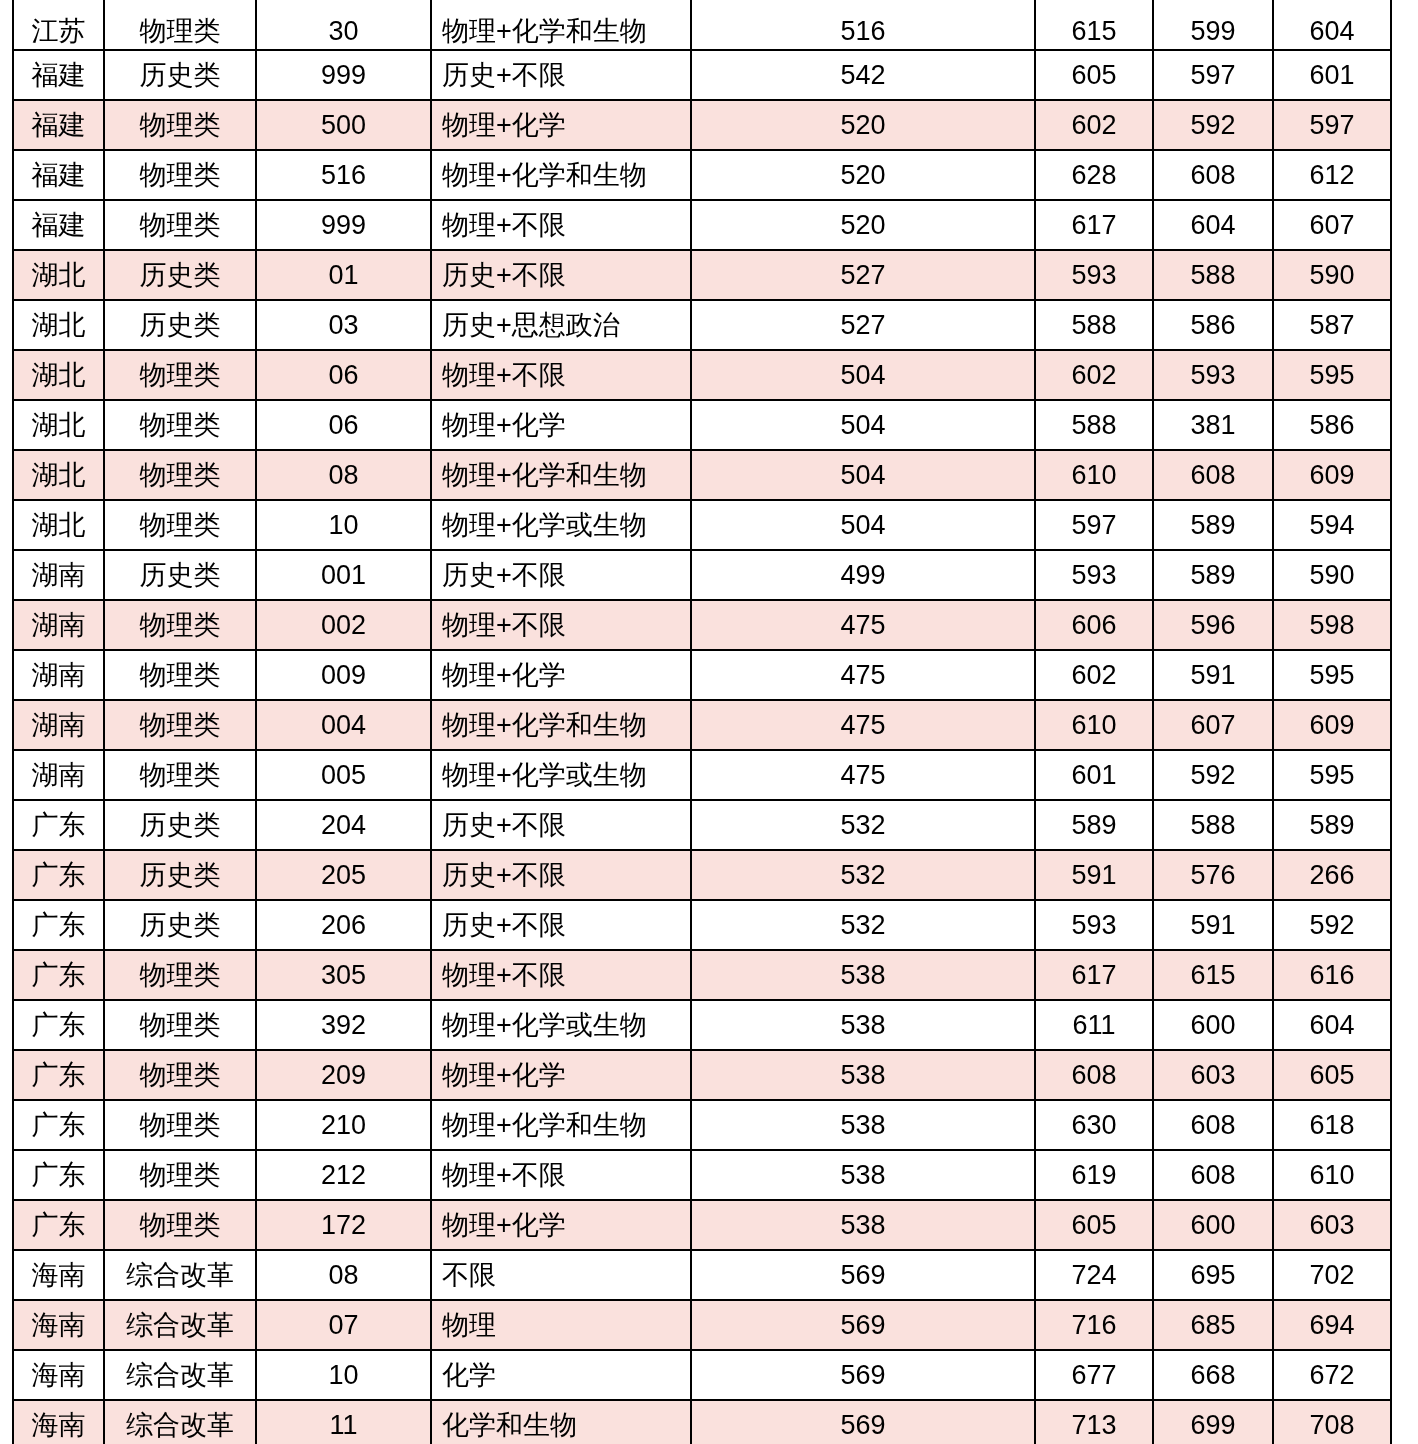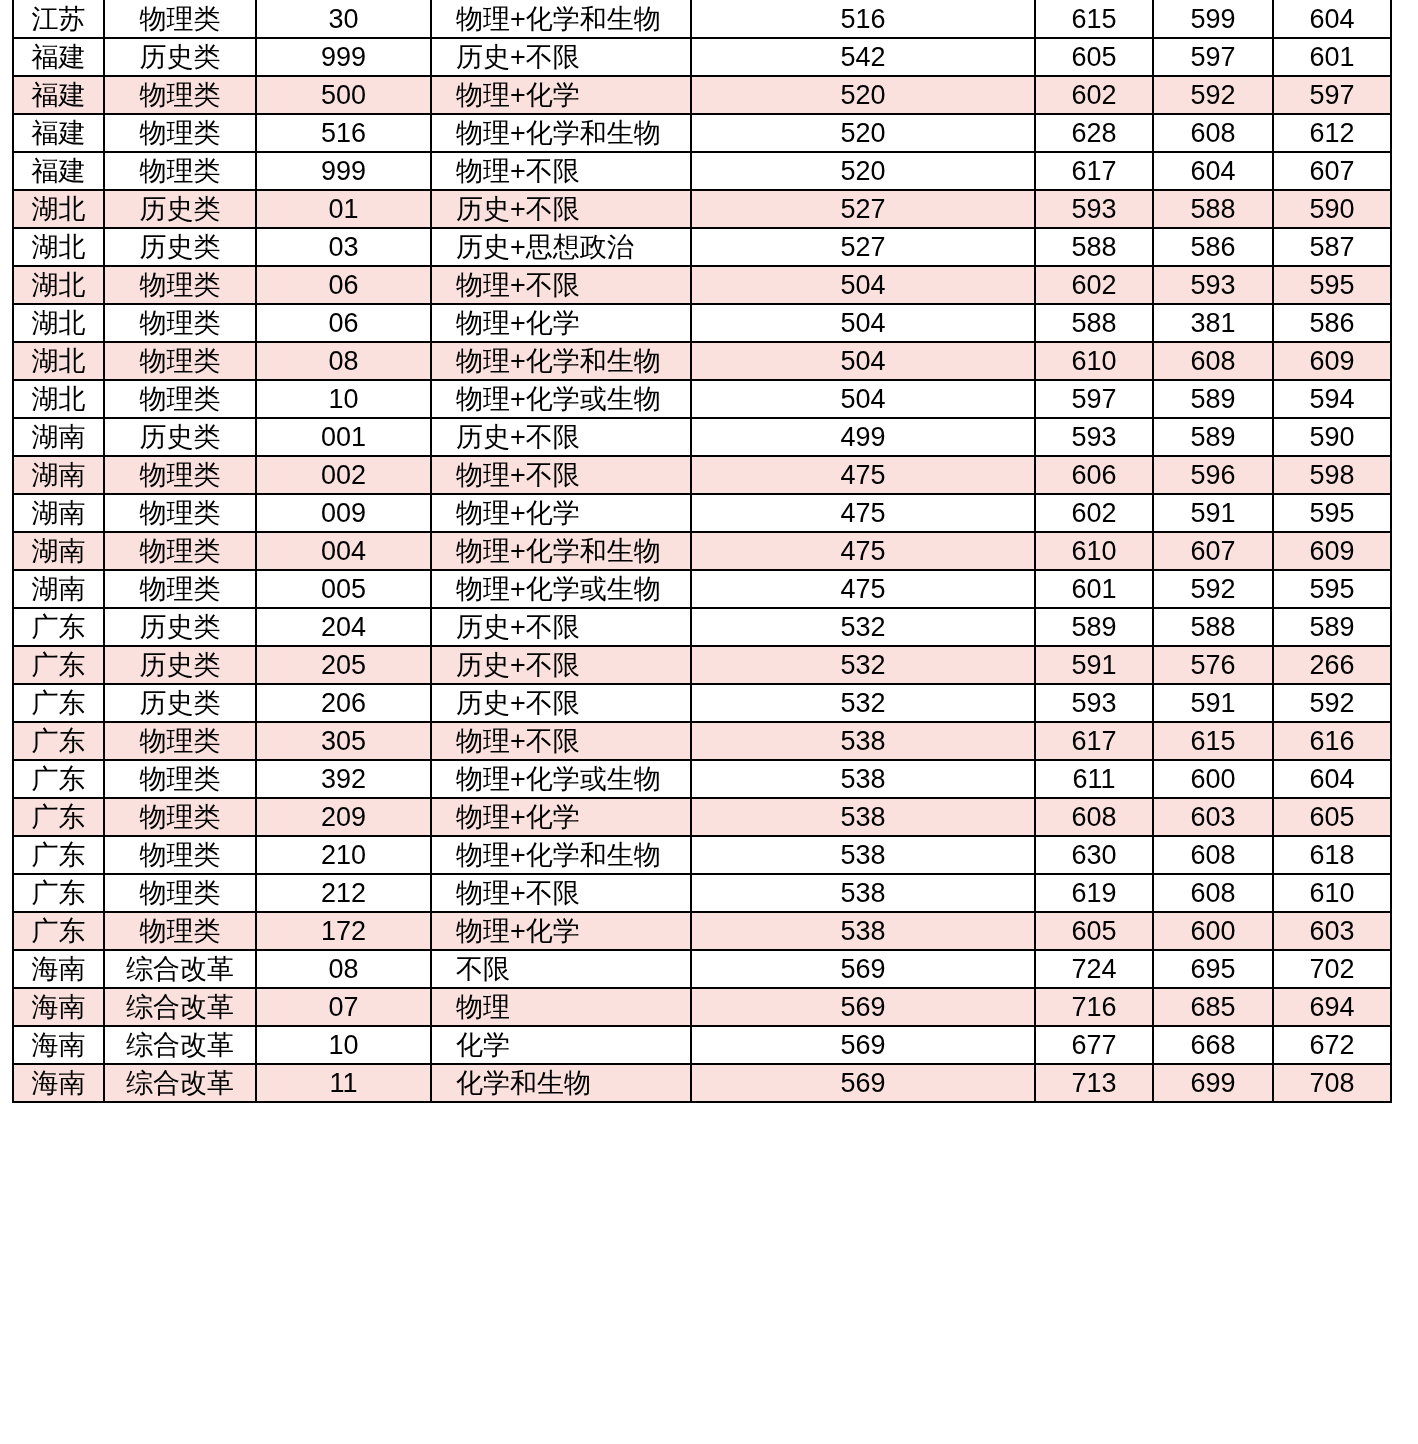--- a/index.html
+++ b/index.html
@@ -20,61 +20,61 @@
     width: 1418px;
   }
   table.score-table {
     border-collapse: collapse;
     table-layout: fixed;
     margin-left: 12px;
     width: 1378px;
     background: #ffffff;
   }
   table.score-table tr {
-    height: 38px;
+    height: 50px;
   }
   table.score-table td {
     border: 2px solid #000000;
     text-align: center;
     vertical-align: middle;
     font-size: 27px;
     color: #000000;
     line-height: 1.05;
     padding: 0 2px;
     white-space: nowrap;
     overflow: hidden;
     background: #ffffff;
   }
   
   table.score-table tr.hl td {
     background: #fae1dd;
   }
   
   table.score-table tr.clipped {
-    height: 38px;
+    height: 50px;
     border-radius: 15px;
   }
   table.score-table tr.clipped td {
     border-top: none;
     vertical-align: bottom;
     padding-bottom: 4px;
   }
   
   col.c-prov   { width: 91px;  }
   col.c-type   { width: 152px; }
   col.c-code   { width: 175px; }
   col.c-subj   { width: 260px; }
   col.c-line   { width: 344px; }
   col.c-max    { width: 118px; }
   col.c-min    { width: 120px; }
   col.c-avg    { width: 118px; }
   
   table.score-table td.subj {
     text-align: left;
-    padding-left: 24px;
+    padding-left: 10px;
   }
 </style>
 </head>
 <body>
 
 <div id="score-table-wrap">
   <table class="score-table">
     <colgroup>
       <col class="c-prov">
         <col class="c-type">

